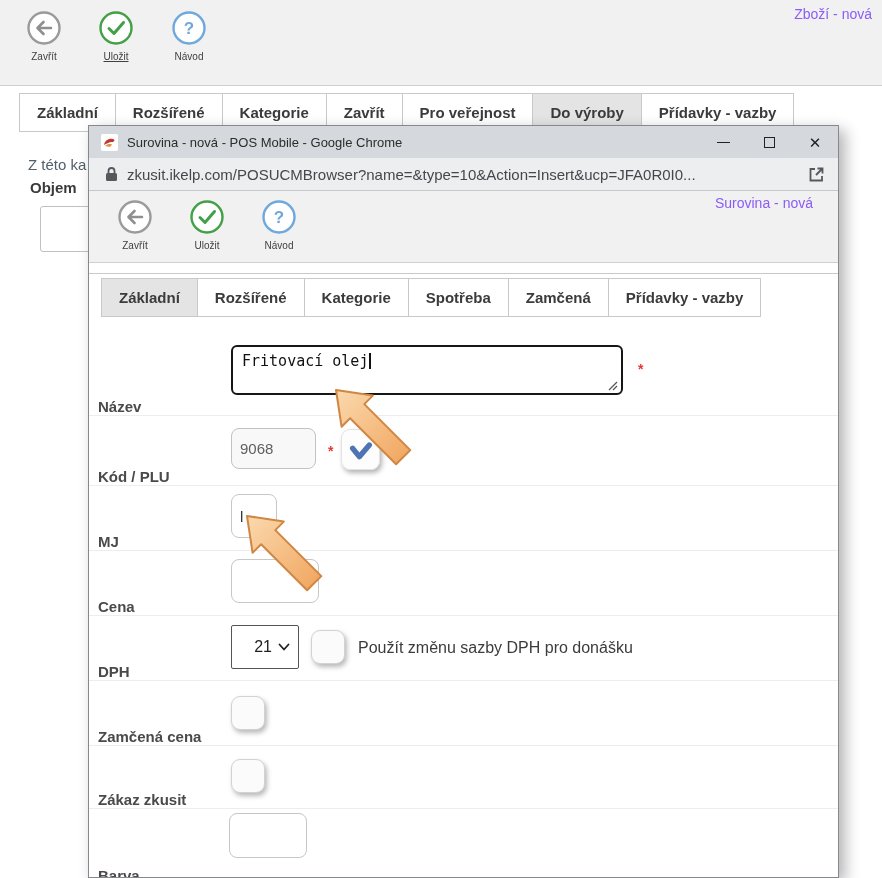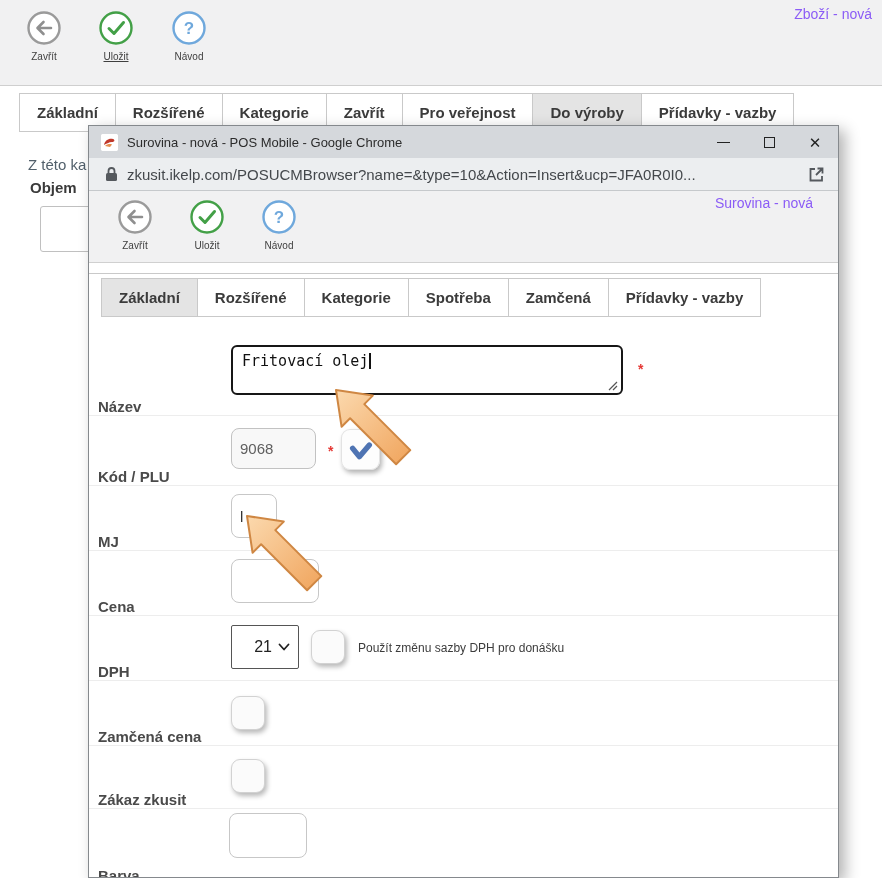--- a/index.html
+++ b/index.html
@@ -89,21 +89,21 @@
     align-items:center; justify-content:flex-end; padding-right:8px; gap:6px;
     font-size:16px; color:#222; cursor:pointer; }
 
   .soft-checkbox { position:absolute; width:34px; height:34px; background:#fbfbfb;
     border:1px solid #d2d2d2; border-radius:9px;
     box-shadow:2px 3px 5px rgba(0,0,0,.28); cursor:pointer; }
   .dph-cb { left:222px; top:14px; }
   .zam-cb { left:142px; top:15px; }
   .zak-cb { left:142px; top:13px; }
   .dph-cb-label { position:absolute; left:269px; top:50%; transform:translateY(-50%);
-    font-size:12px; color:#3c3c3c; white-space:nowrap; }
+    font-size:16px; color:#3c3c3c; white-space:nowrap; }
 
   
   .cursor-arrow { position:absolute; z-index:30; pointer-events:none; }
   .arrow-1 { left:330px; top:384px; }
   .arrow-2 { left:241px; top:510px; }
 </style>
 </head>
 <body>
 
 <div>

